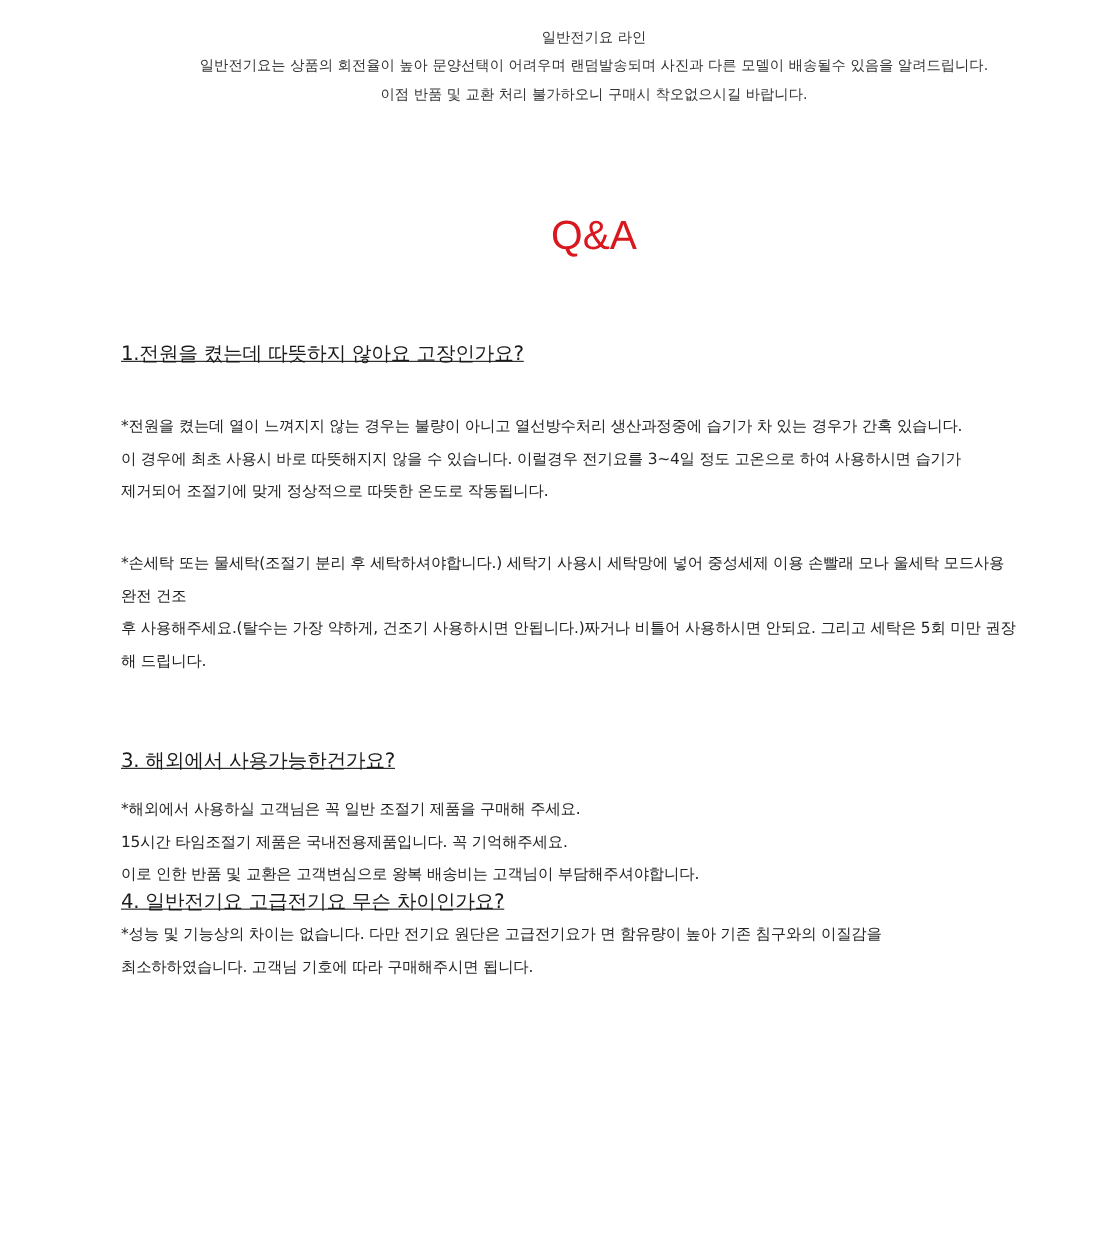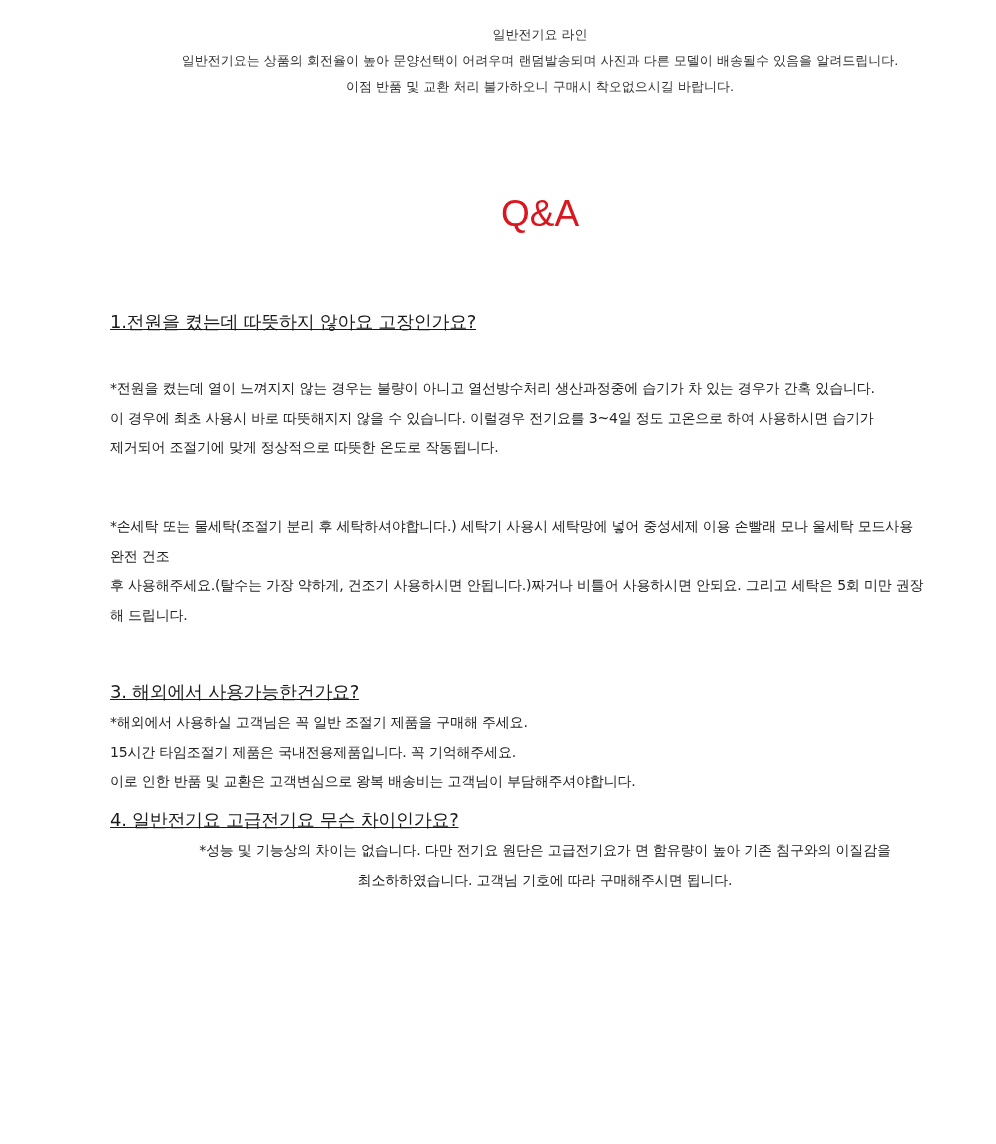--- a/index.html
+++ b/index.html
@@ -72,36 +72,36 @@
 <div class="qa-item" style="top:308px;">
   <div class="q">1.전원을 켰는데 따뜻하지 않아요 고장인가요?</div>
   <div class="a" style="margin-top:38px;">
     <div>*전원을 켰는데 열이 느껴지지 않는 경우는 불량이 아니고 열선방수처리 생산과정중에 습기가 차 있는 경우가 간혹 있습니다.</div>
     <div>이 경우에 최초 사용시 바로 따뜻해지지 않을 수 있습니다. 이럴경우 전기요를 3~4일 정도 고온으로 하여 사용하시면 습기가</div>
     <div>제거되어 조절기에 맞게 정상적으로 따뜻한 온도로 작동됩니다.</div>
   </div>
 </div>
 
 <div class="qa-item" style="top:496px;">
-  <div class="a" style="margin-top:16px;">
+  <div class="a" style="margin-top:2px;">
     <div>*손세탁 또는 물세탁(조절기 분리 후 세탁하셔야합니다.) 세탁기 사용시 세탁망에 넣어 중성세제 이용 손빨래 모나 울세탁 모드사용</div>
     <div>완전 건조</div>
     <div>후 사용해주세요.(탈수는 가장 약하게, 건조기 사용하시면 안됩니다.)짜거나 비틀어 사용하시면 안되요. 그리고 세탁은 5회 미만 권장</div>
     <div>해 드립니다.</div>
   </div>
 </div>
 
 <div class="qa-item" style="top:678px;">
   <div class="q">3. 해외에서 사용가능한건가요?</div>
-  <div class="a" style="margin-top:2px;">
+  <div class="a" style="margin-top:16px;">
     <div>*해외에서 사용하실 고객님은 꼭 일반 조절기 제품을 구매해 주세요.</div>
     <div>15시간 타임조절기 제품은 국내전용제품입니다. 꼭 기억해주세요.</div>
     <div>이로 인한 반품 및 교환은 고객변심으로 왕복 배송비는 고객님이 부담해주셔야합니다.</div>
   </div>
 </div>
 
 <div class="qa-item" style="top:786px;margin-top:20px;">
   <div class="q">4. 일반전기요 고급전기요 무슨 차이인가요?</div>
-  <div class="a" style="margin-top:2px;text-align:center;">
+  <div class="a" style="margin-top:2px;">
     <div>*성능 및 기능상의 차이는 없습니다. 다만 전기요 원단은 고급전기요가 면 함유량이 높아 기존 침구와의 이질감을</div>
     <div>최소하하였습니다. 고객님 기호에 따라 구매해주시면 됩니다.</div>
   </div>
 </div>
 
 </body></html>

